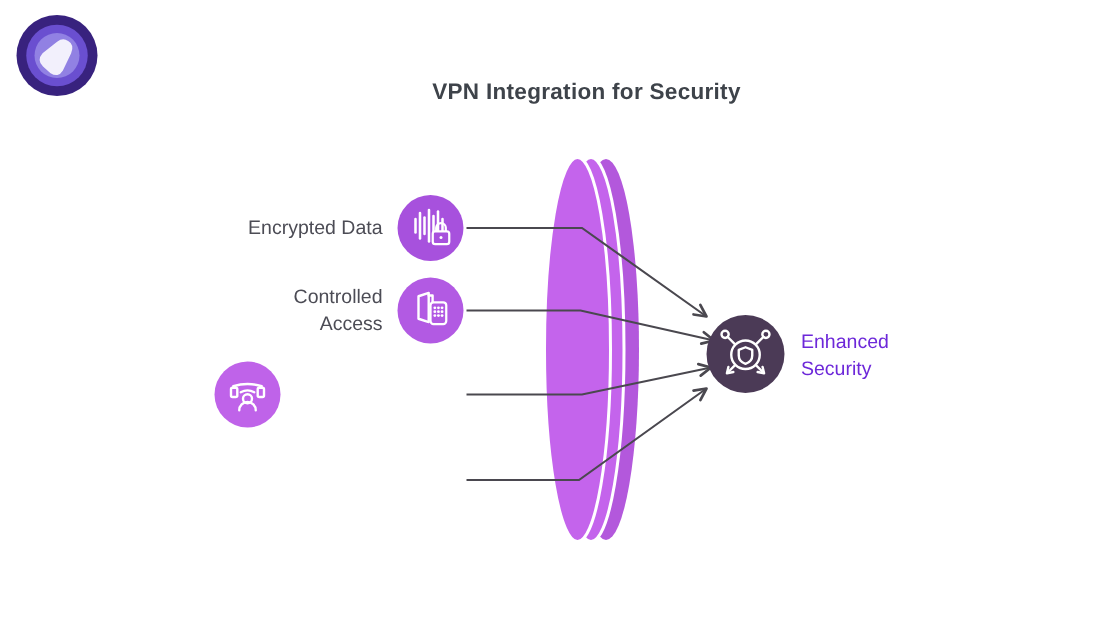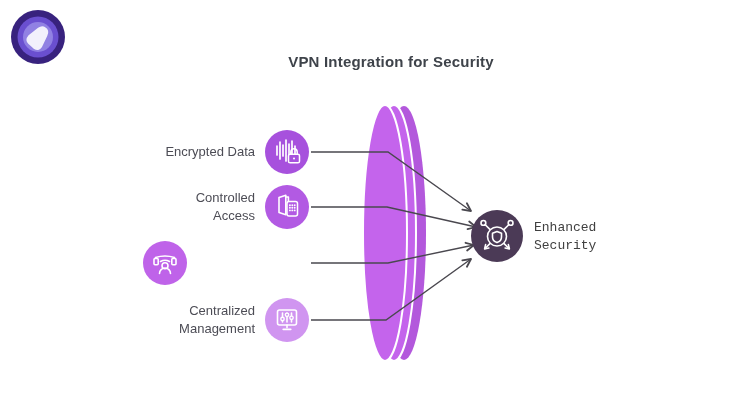--- a/index.html
+++ b/index.html
@@ -28,21 +28,21 @@
   .item-1 { top:130px; }
   .item-2 { top:185px; }
   .item-3 { top:241px; }
   .item-4 { top:298px; }
 
   .result-node { position:absolute; left:471px; top:210px; width:52px; height:52px;
                  border-radius:50%; background:#4b3a56;
                  display:flex; align-items:center; justify-content:center; }
   .result-node svg { width:52px; height:52px; display:block; }
   .result-label { position:absolute; left:534px; top:219px; width:90px; font-size:13px;
-                  line-height:1.38; color:#404040; white-space:pre-line;font-family:Liberation Mono, monospace; }
+                  line-height:1.38; color:#6d28d9; white-space:pre-line; }
 </style>
 </head>
 <body>
 
 <div class="canvas">
 
   <div class="logo">
     <svg viewBox="0 0 56 56">
       <circle cx="28" cy="28" r="27" fill="#38227e"></circle>
       <circle cx="28" cy="28" r="20.5" fill="#6a4fd0"></circle>
@@ -119,37 +119,20 @@
         <path d="M12.5,16.5 Q22,13.5 31.5,16.5"></path>
         <path d="M17.5,20.5 Q22,18 26.5,20.5"></path>
         <rect x="11" y="17.5" width="4.2" height="6.2" rx="1"></rect>
         <rect x="28.8" y="17.5" width="4.2" height="6.2" rx="1"></rect>
         <circle cx="22" cy="24.8" r="3"></circle>
         <path d="M16.5,32.5 a5.5,5.5 0 0 1 11,0"></path>
       </svg>
     </div>
   </div>
 
-  <div class="item item-4">
-    <div class="item-label">Centralized
-Management</div>
-    <div class="item-icon icon-c4">
-      <svg viewBox="0 0 44 44" fill="none" stroke="#ffffff" stroke-width="1.6" stroke-linecap="round" stroke-linejoin="round">
-        <rect x="12.5" y="12" width="19" height="15" rx="2"></rect>
-        <line x1="17.5" y1="15" x2="17.5" y2="24"></line>
-        <line x1="22" y1="15" x2="22" y2="24"></line>
-        <line x1="26.5" y1="15" x2="26.5" y2="24"></line>
-        <circle cx="17.5" cy="21" r="1.7" fill="#d095f0" stroke-width="1.4"></circle>
-        <circle cx="22" cy="16.8" r="1.7" fill="#d095f0" stroke-width="1.4"></circle>
-        <circle cx="26.5" cy="19.8" r="1.7" fill="#d095f0" stroke-width="1.4"></circle>
-        <path d="M22,27 v2.6"></path>
-        <path d="M18.2,31.4 h7.6"></path>
-      </svg>
-    </div>
-  </div>
 
   <div class="result-node">
     <svg viewBox="0 0 52 52" fill="none" stroke="#ffffff" stroke-width="1.6" stroke-linecap="round" stroke-linejoin="round">
       <circle cx="26" cy="26.5" r="9.5"></circle>
       <path d="M26,21.5 L30.5,23.3 V27 C30.5,29.8 28.6,31.7 26,32.6 C23.4,31.7 21.5,29.8 21.5,27 V23.3 Z"></path>
       <line x1="18.9" y1="19.4" x2="14" y2="14.5"></line>
       <circle cx="12.4" cy="12.9" r="2.4"></circle>
       <line x1="33.1" y1="19.4" x2="38" y2="14.5"></line>
       <circle cx="39.6" cy="12.9" r="2.4"></circle>
       <line x1="18.9" y1="33.6" x2="14" y2="38.5"></line>

